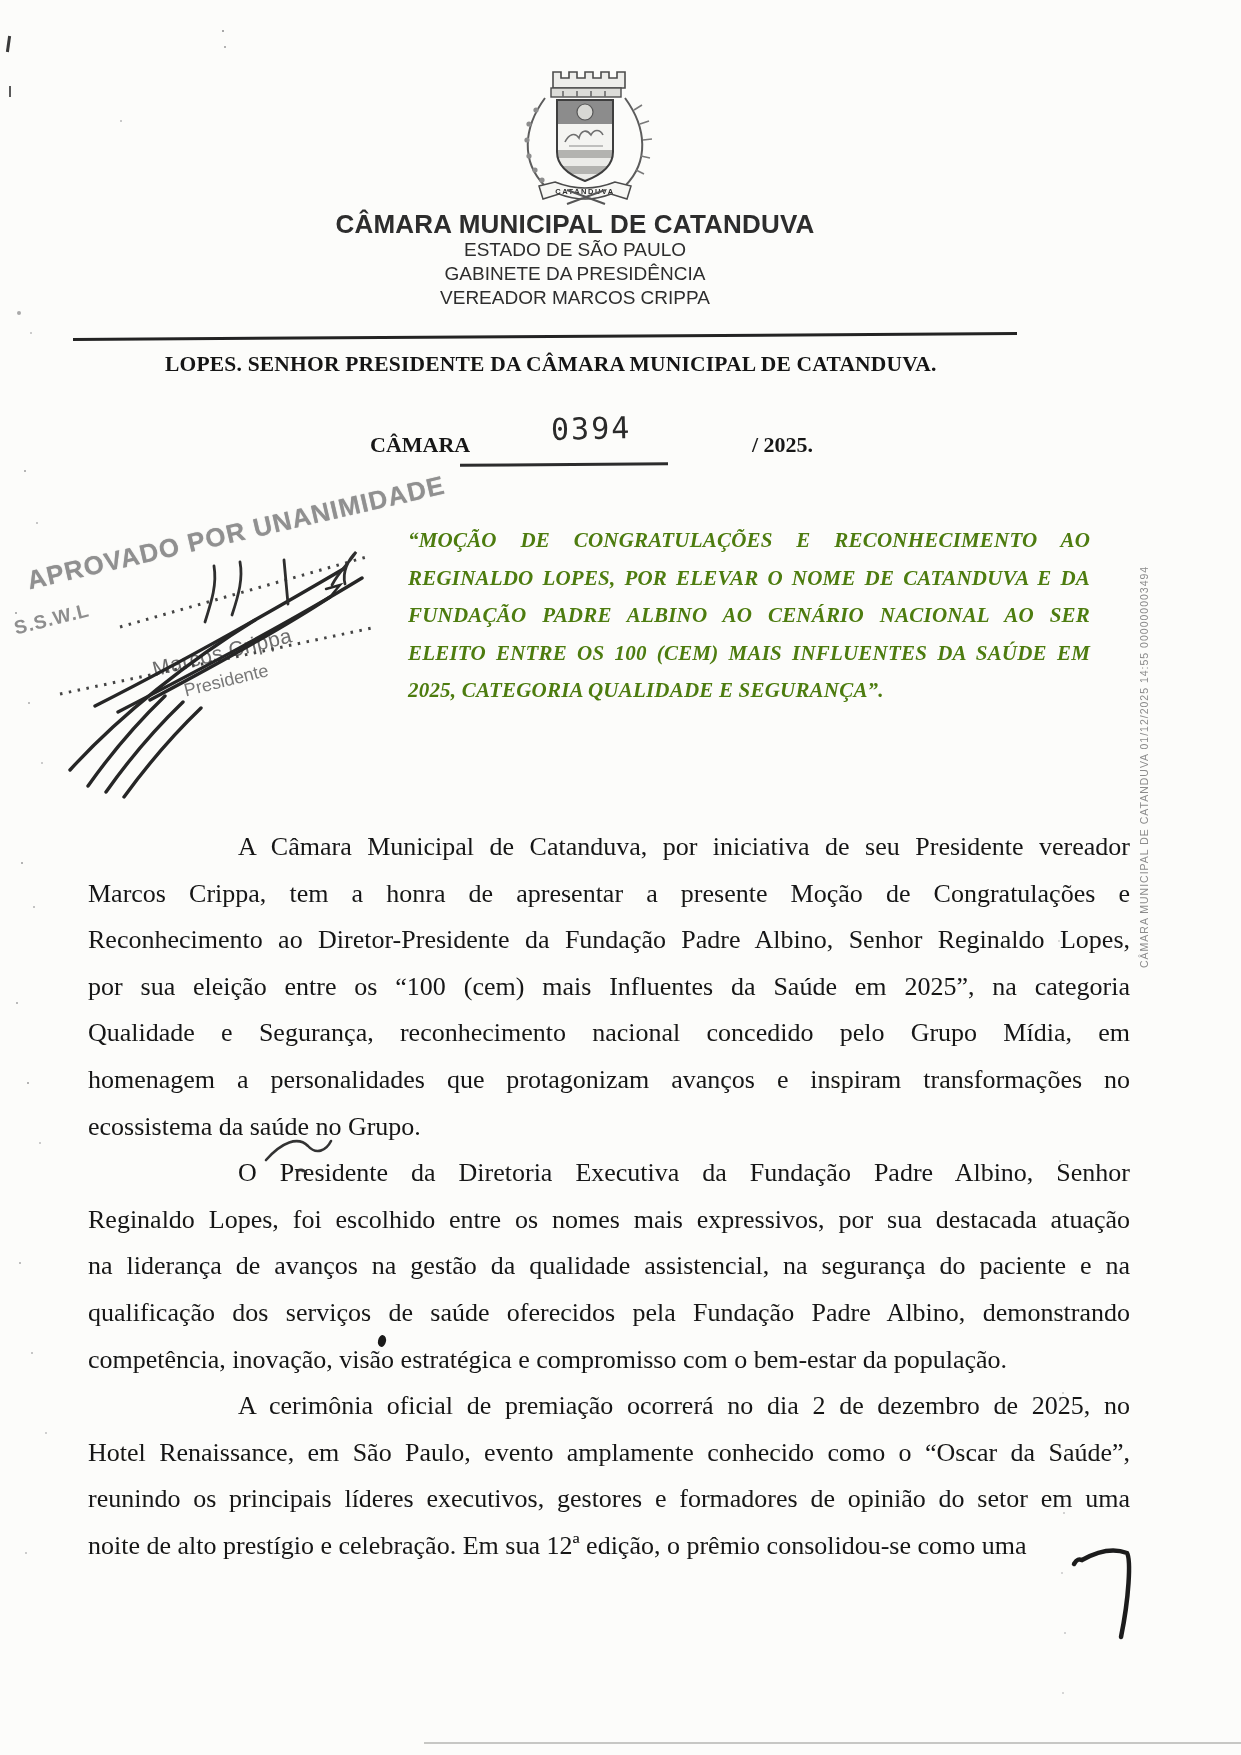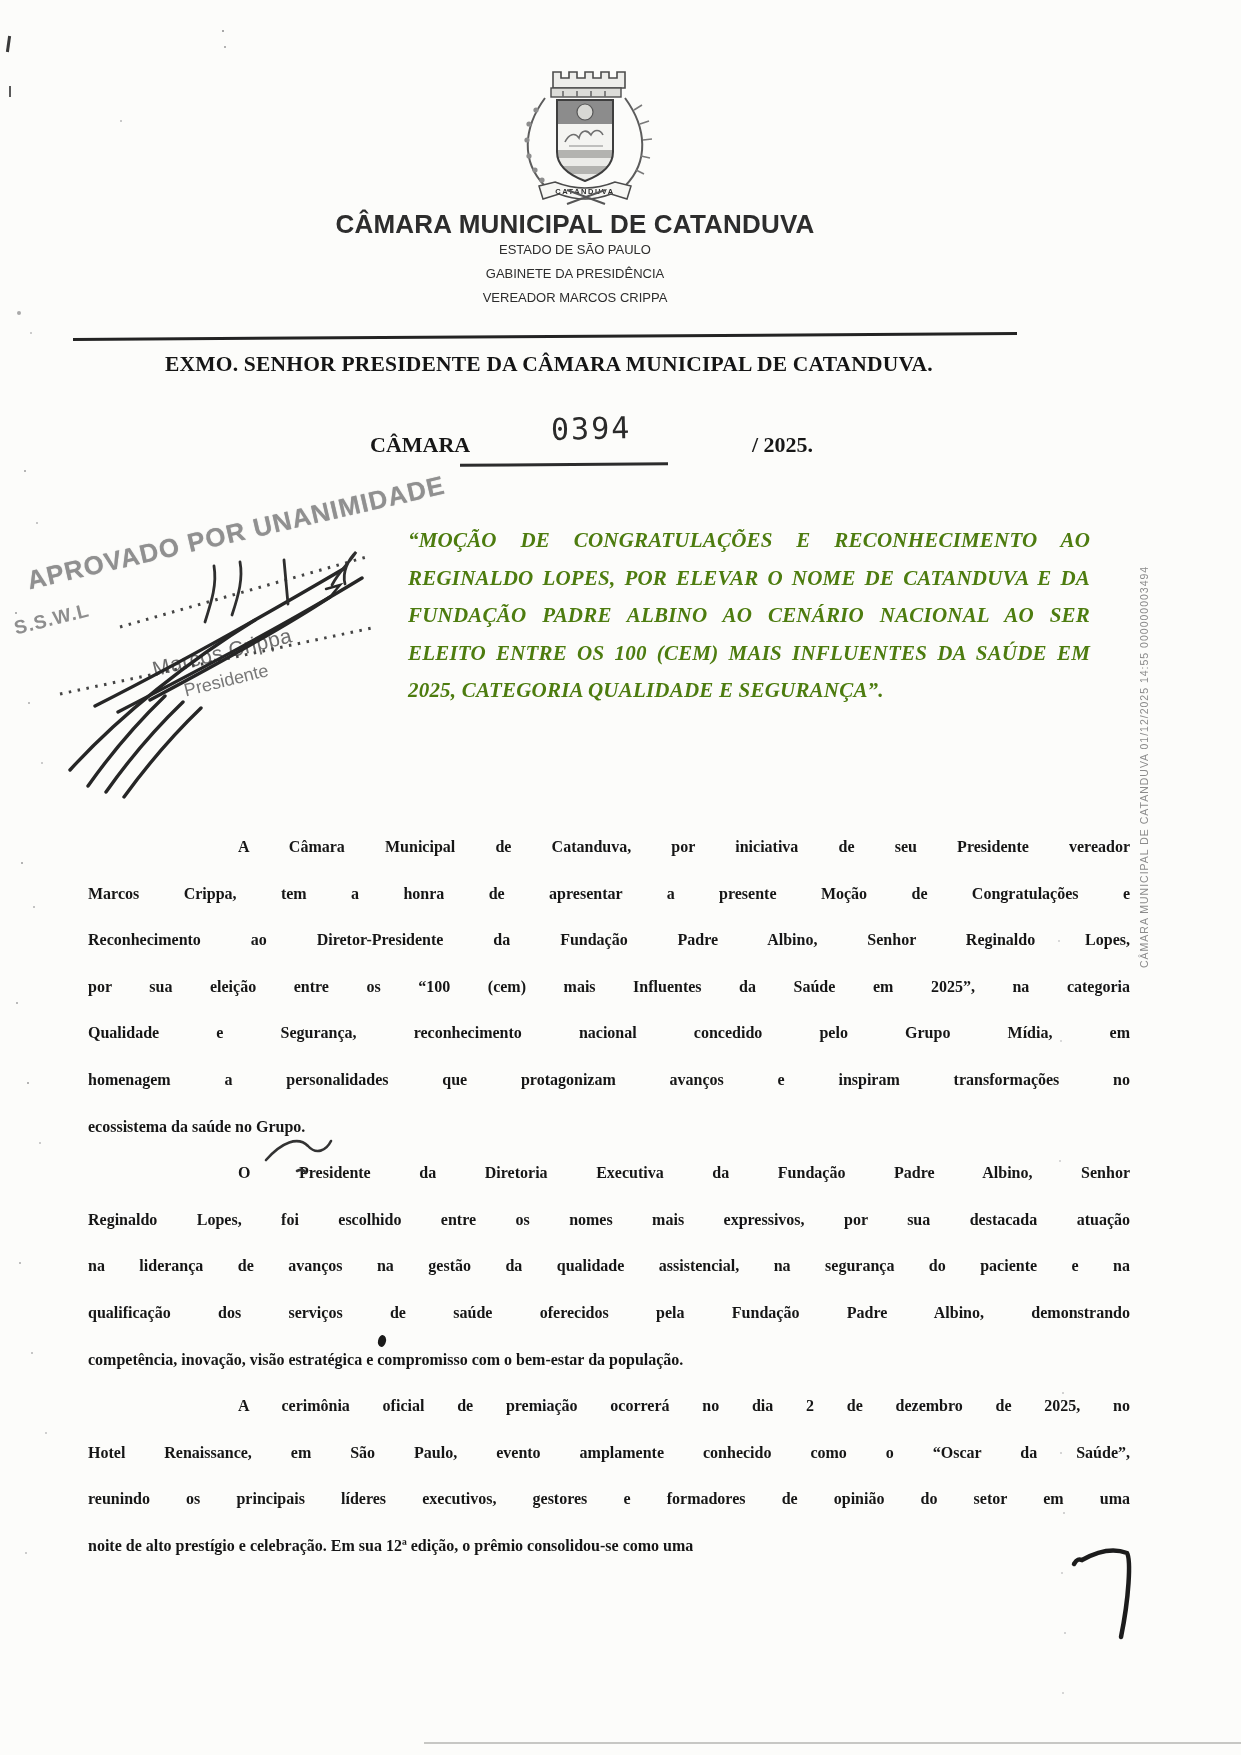--- a/index.html
+++ b/index.html
@@ -6,21 +6,21 @@
   .page{
     position:relative;width:1241px;height:1755px;background:#fcfcfa;
     overflow:hidden;font-family:"Liberation Serif",serif;color:#1b1b1b;
     box-shadow:0 0 6px rgba(0,0,0,.2);
   }
   
   .crest{position:absolute;left:505px;top:58px;}
   
   .header{position:absolute;left:330px;top:211px;width:490px;text-align:center;
     font-family:"Liberation Sans",sans-serif;color:#2d2d2d;}
-  .hline{font-size:13px;line-height:24px;}
+  .hline{font-size:19px;line-height:24px;}
   .hline.hl-main{font-size:26px;font-weight:bold;line-height:27px;letter-spacing:.2px;}
   
   .rule{position:absolute;left:73px;top:335px;width:944px;height:3px;background:#232323;
     transform:rotate(-.35deg);}
   
   .addressee{position:absolute;left:165px;top:352px;font-size:21.5px;font-weight:bold;
     letter-spacing:.2px;color:#151515;}
   .motion-label{position:absolute;left:370px;top:432px;font-size:22px;font-weight:bold;color:#171717;}
   .motion-underline{position:absolute;left:460px;top:463px;width:208px;height:3px;background:#2c2c2c;
     transform:rotate(-.4deg);}
@@ -37,21 +37,21 @@
   .signer-name{position:absolute;left:150px;top:658px;font-family:"Liberation Sans",sans-serif;
     font-size:21px;color:#6d6d6d;transform:rotate(-14deg);transform-origin:left top;letter-spacing:.5px;}
   .signer-role{position:absolute;left:182px;top:681px;font-family:"Liberation Sans",sans-serif;
     font-size:18px;color:#787878;transform:rotate(-14deg);transform-origin:left top;}
   
   .quote{position:absolute;left:408px;top:522px;width:682px;font-weight:bold;font-style:italic;
     font-size:21px;color:#4d7c0f;letter-spacing:.2px;}
   .qline{line-height:37.6px;text-align:justify;text-align-last:justify;white-space:normal;}
   .qline.last{text-align-last:left;}
   
-  .body{position:absolute;left:88px;top:824px;width:1042px;font-size:16px;color:#161616;font-weight:bold;}
+  .body{position:absolute;left:88px;top:824px;width:1042px;font-size:26px;color:#161616;}
   .bline{line-height:46.6px;text-align:justify;text-align-last:justify;}
   .bline.first{text-indent:150px;}
   .bline.last{text-align-last:left;}
   
   .side-stamp{position:absolute;left:1138px;top:548px;height:420px;
     writing-mode:vertical-rl;transform:rotate(180deg);
     font-family:"Liberation Sans",sans-serif;font-size:10.5px;color:#8b8b8b;
     letter-spacing:1px;white-space:nowrap;filter:blur(.35px);}
   
   .ink{position:absolute;left:0;top:0;pointer-events:none;}
@@ -118,21 +118,21 @@
 
   <div class="header" id="header">
       <div class="hline hl-main">CÂMARA MUNICIPAL DE CATANDUVA</div>
       <div class="hline">ESTADO DE SÃO PAULO</div>
       <div class="hline">GABINETE DA PRESIDÊNCIA</div>
       <div class="hline">VEREADOR MARCOS CRIPPA</div>
     </div>
 
   <div class="rule"></div>
 
-  <div class="addressee">EXMO. SENHOR PRESIDENTE DA CÂMARA MUNICIPAL DE CATANDUVA.</div>
+  <div class="addressee">LOPES. SENHOR PRESIDENTE DA CÂMARA MUNICIPAL DE CATANDUVA.</div>
 
   <span class="motion-label">CÂMARA</span>
   <span class="motion-underline"></span>
   <span class="motion-number">0394</span>
   <span class="motion-year">/ 2025.</span>
 
   <div class="stamp-text">APROVADO POR UNANIMIDADE</div>
   <div class="stamp-initials">S.S.W.L</div>
   <div class="signer-name">Marcos Crippa</div>
   <div class="signer-role">Presidente</div>

